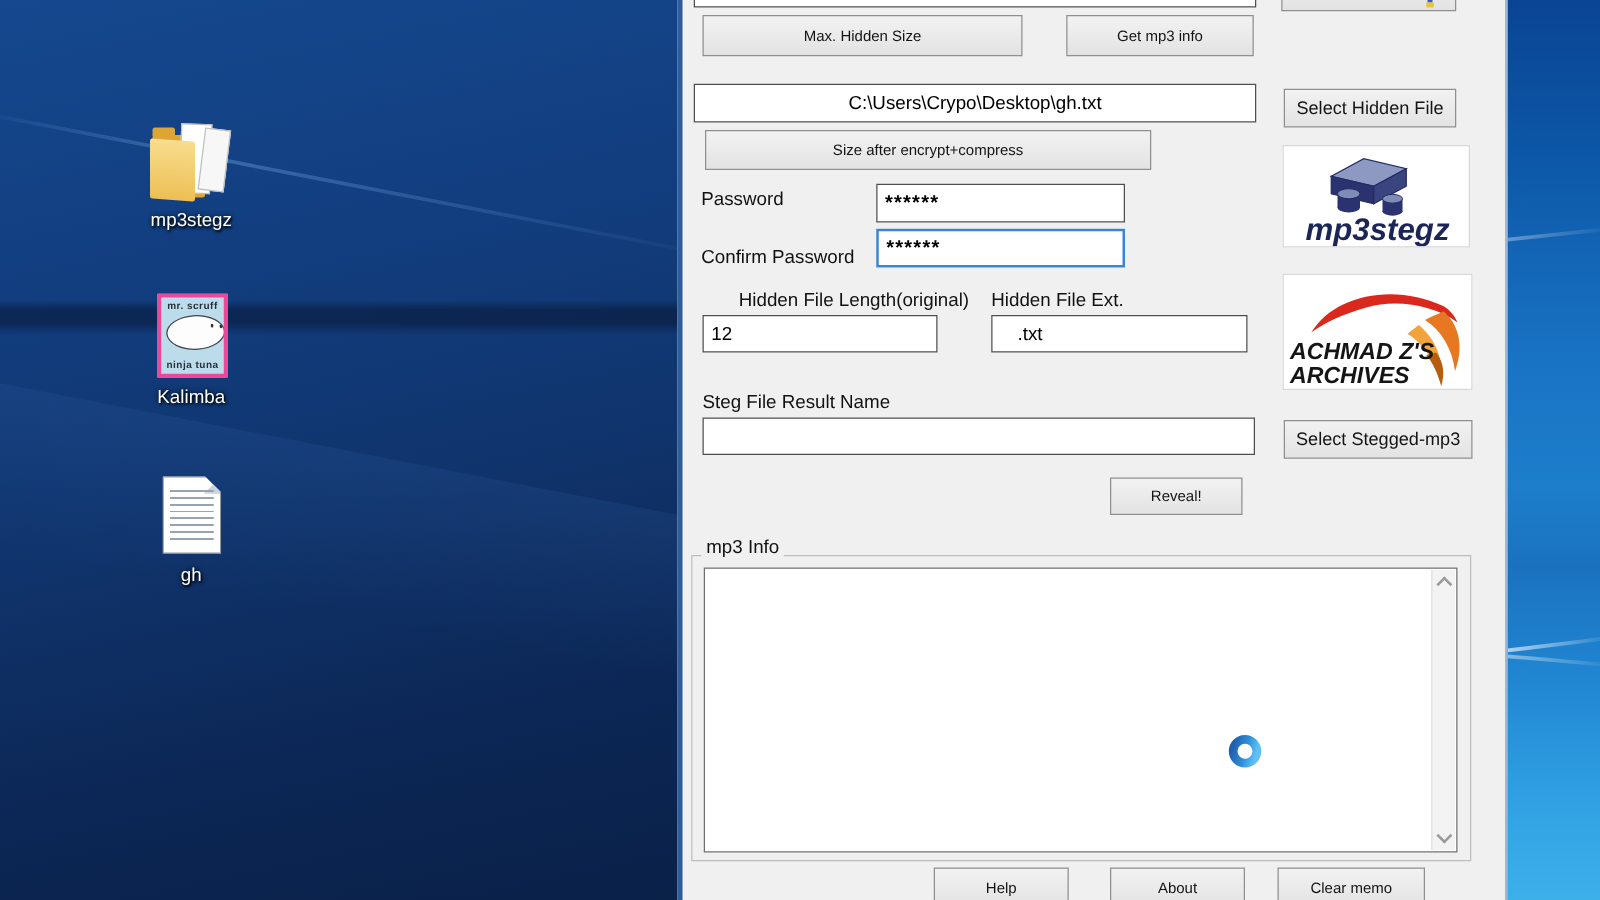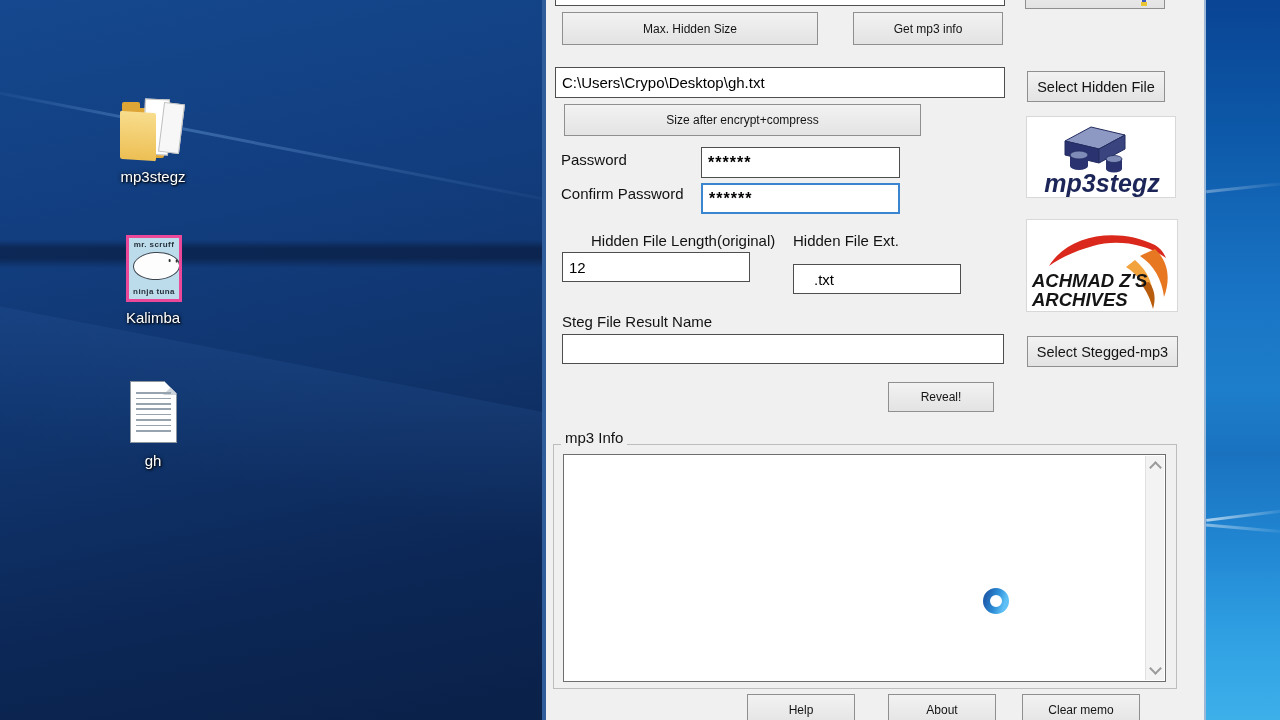--- a/index.html
+++ b/index.html
@@ -123,36 +123,36 @@
 
   <input class="tb" style="left: 555px; top: -26px; width: 450px; height: 32px;" readonly="">
   <div class="btn" style="left:1025px;top:-24px;width:140px;height:33px;">
     <span class="mark-b"></span>
     <span class="mark-y"></span>
   </div>
 
   <div class="btn" style="left:562px;top:12px;width:256px;height:33px;">Max. Hidden Size</div>
   <div class="btn" style="left:853px;top:12px;width:150px;height:33px;">Get mp3 info</div>
 
-  <input class="tb" style="left: 555px; top: 67px; width: 450px; height: 31px;" readonly="" value="C:\Users\Crypo\Desktop\gh.txt">
+  <input class="tb" style="left: 555px; top: 67px; width: 450px; height: 31px; text-align: center;" readonly="" value="C:\Users\Crypo\Desktop\gh.txt">
   <div class="btn" style="left:1027px;top:71px;width:138px;height:31px;font-size:14.5px;">Select Hidden File</div>
 
   <div class="btn" style="left:564px;top:104px;width:357px;height:32px;">Size after encrypt+compress</div>
 
   <div class="lbl" style="left:561px;top:151px;">Password</div>
   <input class="tb pw" style="left: 701px; top: 147px; width: 199px; height: 31px;" readonly="" value="******">
 
-  <div class="lbl" style="left:561px;top:185px;">Confirm Password</div>
+  <div class="lbl" style="left:561px;top:197px;">Confirm Password</div>
   <input class="tb pw focused" style="left: 701px; top: 183px; width: 199px; height: 31px;" readonly="" value="******">
 
   <div class="lbl" style="left:562px;top:232px;margin-left:29px;">Hidden File Length(original)</div>
   <input class="tb" style="left: 562px; top: 252px; width: 188px; height: 30px;" readonly="" value="12">
 
   <div class="lbl" style="left:793px;top:232px;">Hidden File Ext.</div>
-  <input class="tb" style="left: 793px; top: 264px; width: 168px; height: 30px; padding-left: 20px;" readonly="" value=".txt">
+  <input class="tb" style="left: 793px; top: 252px; width: 205px; height: 30px; padding-left: 20px;" readonly="" value=".txt">
 
   <div class="lbl" style="left:562px;top:313px;">Steg File Result Name</div>
   <input class="tb" style="left: 562px; top: 334px; width: 442px; height: 30px;" readonly="" value="">
   <div class="btn" style="left:1027px;top:336px;width:151px;height:31px;font-size:14.5px;">Select Stegged-mp3</div>
 
   <div class="btn" style="left:888px;top:382px;width:106px;height:30px;">Reveal!</div>
 
   <div class="groupbox"></div>
   <div class="groupbox-label">mp3 Info</div>
   <div class="memo">

